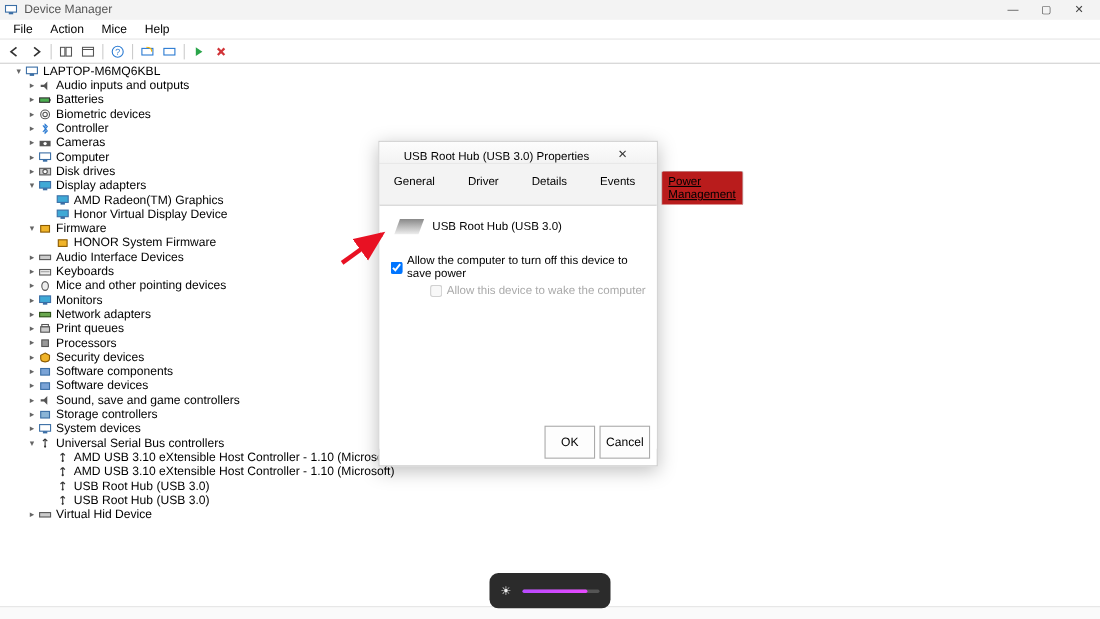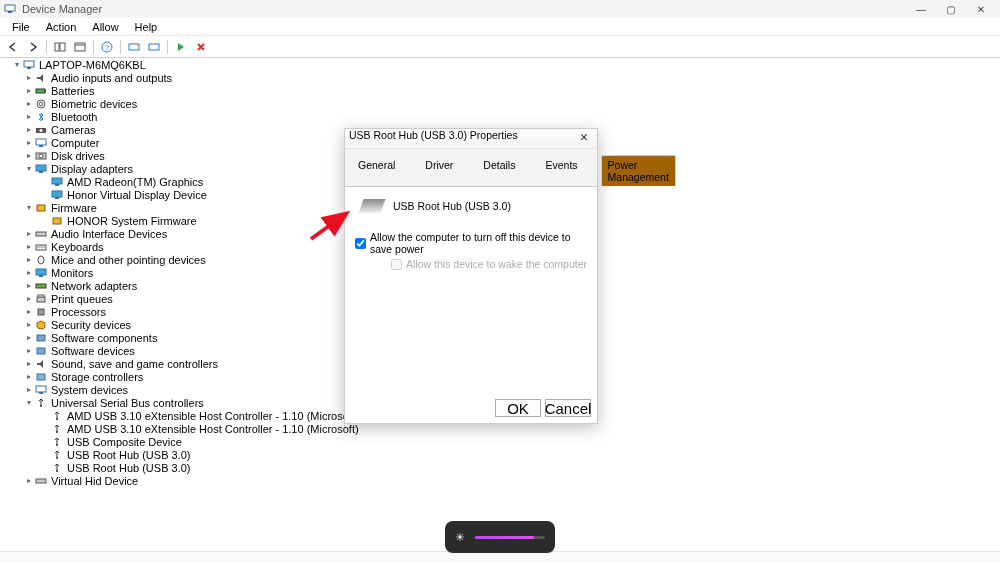--- a/index.html
+++ b/index.html
@@ -118,22 +118,22 @@
     background: #fff;
     border: 1px solid #ccc;
     box-shadow: 0 4px 16px rgba(0,0,0,0.25);
     font-size: 10.5px;
     z-index: 10;
   }
   .dialog-titlebar {
     height: 20px;
     background: linear-gradient(#fdfdfd,#f3f3f3);
     border-bottom: 1px solid #e5e5e5;
-    display: flex; align-items: flex-start;
-    padding: 0 4px;
+    display: flex; align-items: flex-end;
+    padding: 0 22px;
     font-size: 10.5px;
   }
   .dialog-titlebar .dlg-title { flex: 1; }
   .dialog-titlebar .dlg-close {
     width: 18px; height: 16px;
     display: flex; align-items: center; justify-content: center;
     color: #333;
   }
   .dialog-tabs {
     display: flex;
@@ -142,23 +142,24 @@
     font-size: 10.5px;
     background: #f3f3f3;
   }
   .dialog-tabs .tab {
     padding: 3px 6px;
     border: 1px solid transparent;
     border-bottom: none;
     cursor: pointer;
   }
   .dialog-tabs .tab.active {
-    background: #a16207;
+    background: #b91c1c;
     border-color: #ccc;
     border-radius: 2px 2px 0 0;
+    text-decoration: underline;
   }
   .dialog-body {
     padding: 8px 10px;
     height: 222px;
     position: relative;
     background: #fff;
     border-top: 1px solid #ccc;
   }
   .dlg-device-row {
     display: flex; align-items: center; gap: 10px;
@@ -175,24 +176,24 @@
     justify-content: flex-end;
   }
   .dlg-check-row input { width: 11px; height: 11px; }
   .dlg-check-row.disabled { color: #aaa; margin-left: 36px; }
   .dialog-footer {
     position: absolute;
     bottom: 6px; right: 6px;
     display: flex; gap: 4px;
   }
   .dlg-btn {
-    width: 46px; height: 18px;
+    width: 46px; height: 30px;
     border: 1px solid #aaa;
     background: #fdfdfd;
-    font-size: 15px;
+    font-size: 11px;
     display: flex; align-items: center; justify-content: center;
   }
 
   
   .arrow {
     position: absolute;
     left: 307px; top: 195px;
     z-index: 11;
     pointer-events: none;
   }
@@ -251,21 +252,21 @@
   <div class="win-controls">
     <div class="win-btn">—</div>
     <div class="win-btn">▢</div>
     <div class="win-btn close">✕</div>
   </div>
 </div>
 
 <div class="menubar">
   <div class="menu-item">File</div>
   <div class="menu-item">Action</div>
-  <div class="menu-item">Allow</div>
+  <div class="menu-item">Mice</div>
   <div class="menu-item">Help</div>
 </div>
 
 <div class="toolbar">
   <div class="tool-btn">
       <svg width="12" height="10">
         <path d="M8 1 L3 5 L8 9" fill="none" stroke="#333" stroke-width="1.5"></path>
       </svg>
     </div>
   <div class="tool-btn">
@@ -360,21 +361,21 @@
       </span>
       <span class="node-label">Biometric devices</span>
     </div>
   <div class="tree-node indent-1">
       <span class="expander">▸</span>
       <span class="node-icon">
         <svg width="12" height="10">
           <path d="M4 2 L8 7 L6 9 L6 1 L8 3 L4 8" fill="none" stroke="#2a7ad2" stroke-width="1"></path>
         </svg>
       </span>
-      <span class="node-label">Bluetooth</span>
+      <span class="node-label">Controller</span>
     </div>
   <div class="tree-node indent-1">
       <span class="expander">▸</span>
       <span class="node-icon">
         <svg width="12" height="10">
           <rect x="1" y="3" width="10" height="5" fill="#555"></rect>
           <circle cx="6" cy="5.5" r="1.5" fill="#fff"></circle>
         </svg>
       </span>
       <span class="node-label">Cameras</span>
@@ -590,30 +591,20 @@
     </div>
   <div class="tree-node indent-2">
       <span class="expander"></span>
       <span class="node-icon">
         <svg width="12" height="10">
           <path d="M6 1 L6 8 M6 1 L4 3 M6 1 L8 3" stroke="#333" fill="none"></path>
           <circle cx="6" cy="8" r="1" fill="#333"></circle>
         </svg>
       </span>
       <span class="node-label">AMD USB 3.10 eXtensible Host Controller - 1.10 (Microsoft)</span>
-    </div>
-  <div class="tree-node indent-2">
-      <span class="expander"></span>
-      <span class="node-icon">
-        <svg width="12" height="10">
-          <path d="M6 1 L6 8 M6 1 L4 3 M6 1 L8 3" stroke="#333" fill="none"></path>
-          <circle cx="6" cy="8" r="1" fill="#333"></circle>
-        </svg>
-      </span>
-      <span class="node-label">USB Composite Device</span>
     </div>
   <div class="tree-node indent-2">
       <span class="expander"></span>
       <span class="node-icon">
         <svg width="12" height="10">
           <path d="M6 1 L6 8 M6 1 L4 3 M6 1 L8 3" stroke="#333" fill="none"></path>
           <circle cx="6" cy="8" r="1" fill="#333"></circle>
         </svg>
       </span>
       <span class="node-label">USB Root Hub (USB 3.0)</span>

